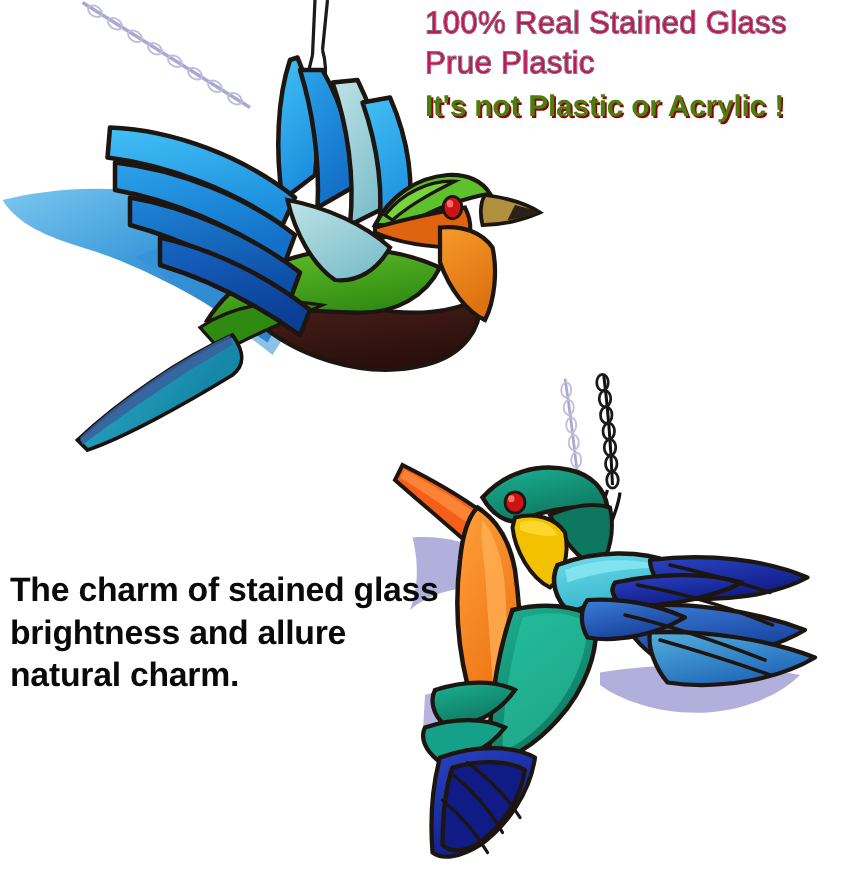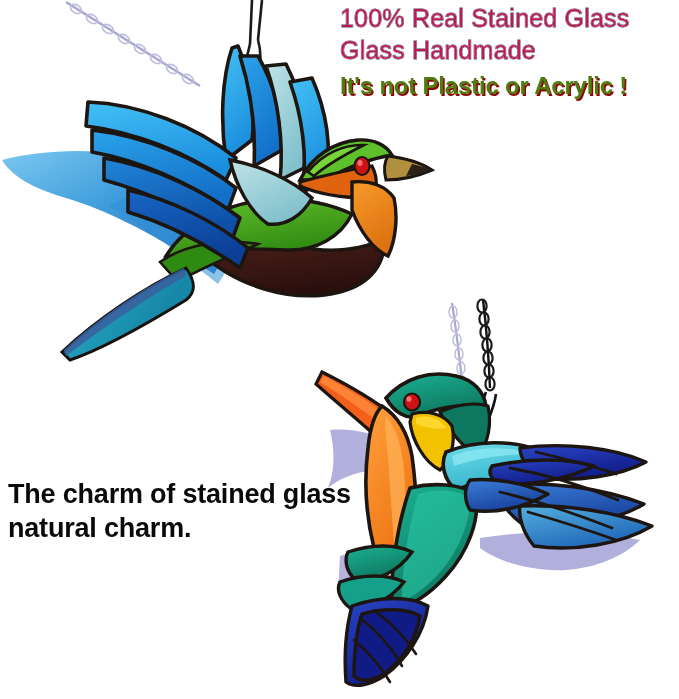--- a/index.html
+++ b/index.html
@@ -17,21 +17,21 @@
     text-shadow:0 0 0 #fff;
   }
   .mk-red{
     font-size:24px;line-height:34px;font-weight:bold;color:#4d7c0f;
     white-space:nowrap;letter-spacing:-.2px;
     text-shadow:1.5px 1.5px 0 #8d0606;
     margin-top:3px;
   }
 
   
-  .caption{position:absolute;left:8px;top:477px;width:400px;
+  .caption{position:absolute;left:8px;top:455px;width:400px;
            font-size:27px;line-height:34px;font-weight:bold;color:#0a0a0a;
            letter-spacing:-.2px;}
   .caption div{white-space:nowrap;}
 
   svg{position:absolute;left:0;top:0;}
 </style>
 </head>
 <body>
 
 <div class="stage">
@@ -270,22 +270,23 @@
     </g>
     <g stroke="#1d1510" stroke-width="2.6" fill="none" stroke-linecap="round">
       <path d="M360 618 C376 630 392 648 402 666"></path>
       <path d="M354 640 C368 652 382 668 390 682"></path>
       <path d="M374 610 C390 622 406 638 416 654"></path>
     </g>
   </svg>
 
   <div class="mk">
     <div class="mk-line outlined">100% Real Stained Glass</div>
-    <div class="mk-line outlined">Glass Handmade</div>
+    <div class="mk-line outlined">Prue Plastic</div>
     <div class="mk-red">It's not Plastic or Acrylic !</div>
   </div>
 
   <div class="caption">
     <div>The charm of stained glass</div>
+    <div>brightness and allure</div>
     <div>natural charm.</div>
   </div>
 
 </div>
 
 </body></html>

